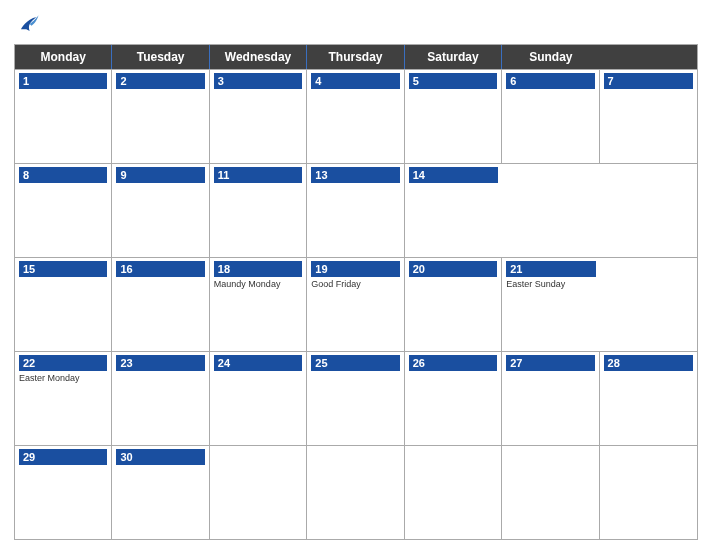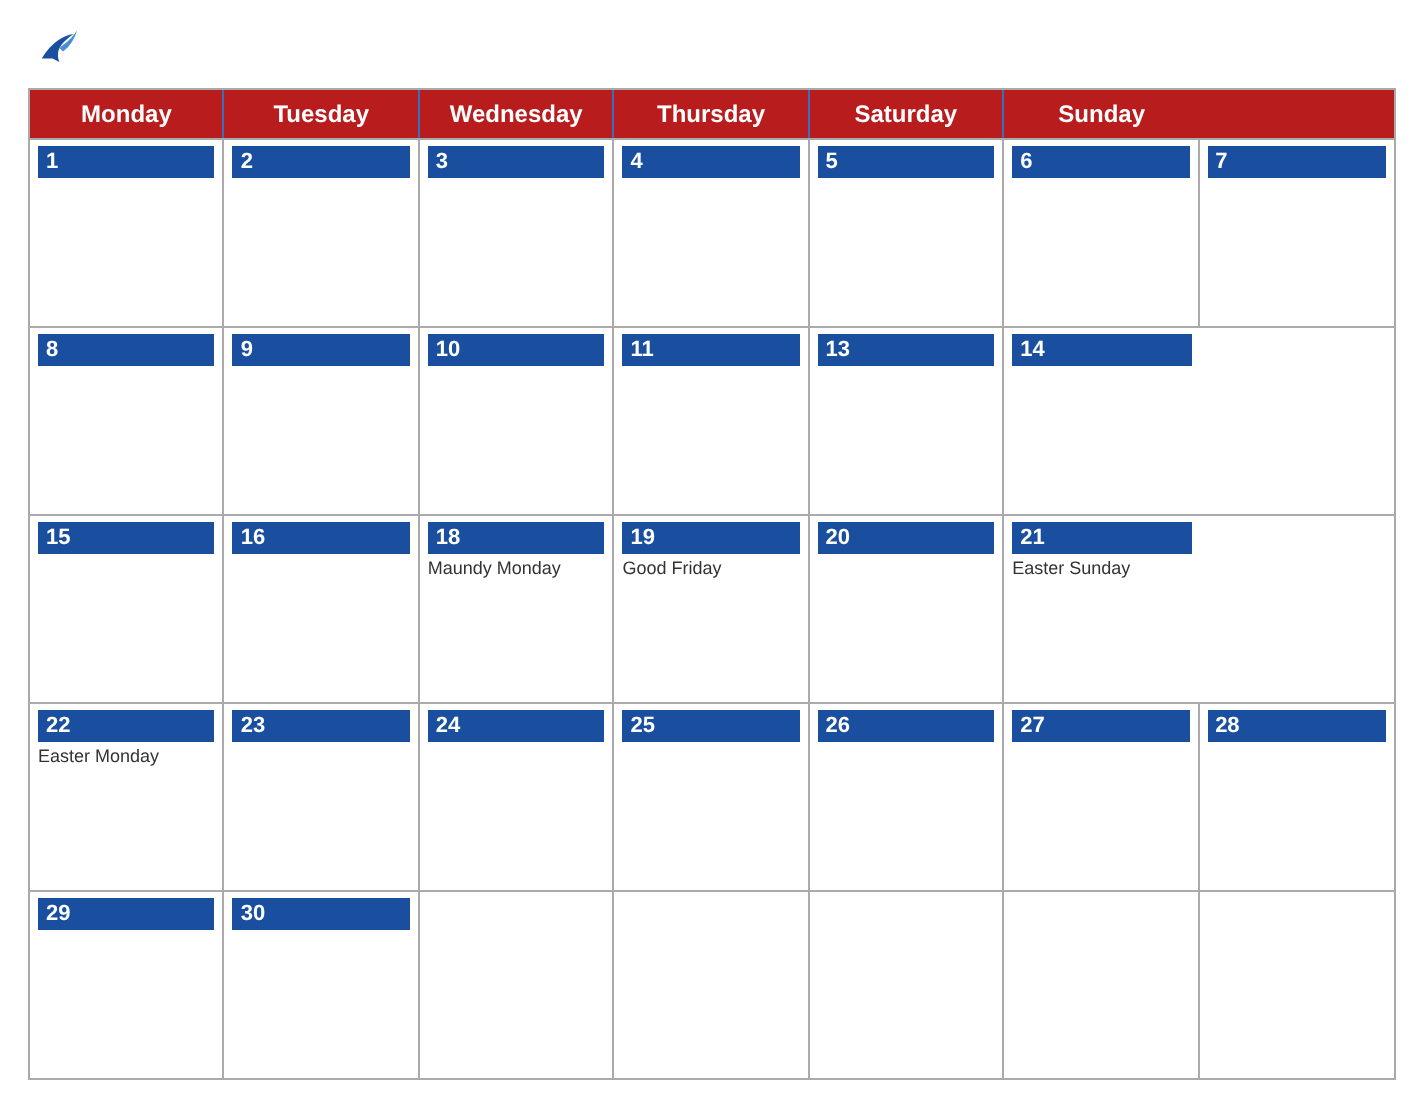--- a/index.html
+++ b/index.html
@@ -58,21 +58,21 @@
     }
     .calendar {
       flex: 1;
       display: flex;
       flex-direction: column;
       border: 1px solid #aaa;
     }
     .cal-header-row {
       display: grid;
       grid-template-columns: repeat(7, 1fr);
-      background: #b91c1c;
+      background: #404040;
     }
     .cal-header-cell {
       color: #fff;
       font-size: 12px;
       font-weight: bold;
       text-align: center;
       padding: 5px 2px;
       border-right: 1px solid #3a6fc0;
     }
     .cal-header-cell:last-child {
@@ -172,23 +172,20 @@
           </div>
         </div>
         <div class="cal-row">
           <div class="cal-cell">
             <span class="cell-date">8</span>
           </div>
           <div class="cal-cell">
             <span class="cell-date">9</span>
           </div>
           <div class="cal-cell">
-            <span class="cell-date">10</span>
-          </div>
-          <div class="cal-cell">
             <span class="cell-date">11</span>
           </div>
           <div class="cal-cell">
             <span class="cell-date">13</span>
           </div>
           <div class="cal-cell">
             <span class="cell-date">14</span>
           </div>
         </div>
         <div class="cal-row">

